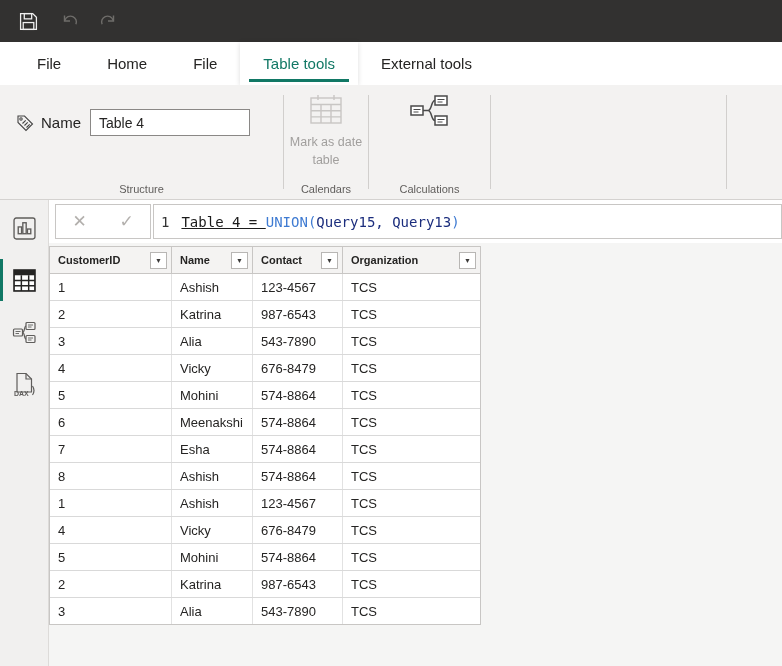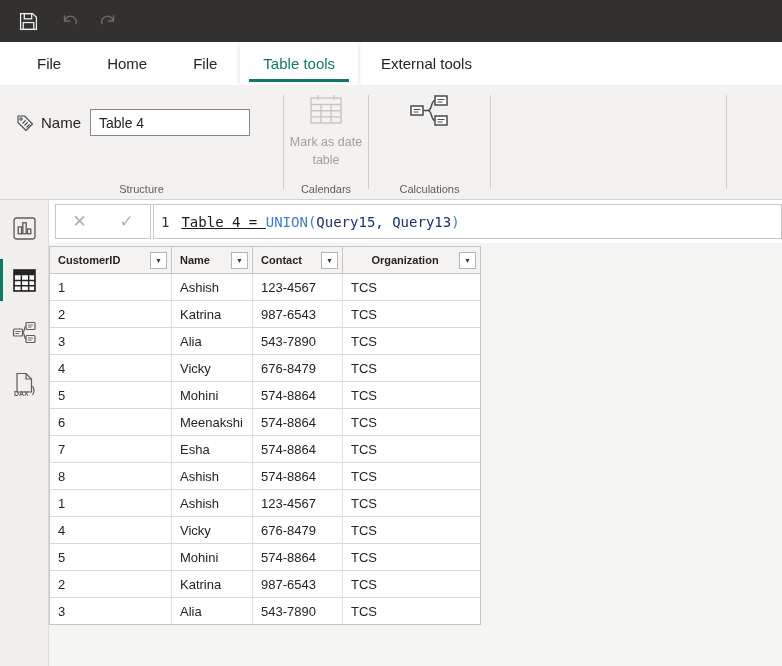--- a/index.html
+++ b/index.html
@@ -279,21 +279,21 @@
           <div class="h-dd">
             <span class="h-tri">▼</span>
           </div>
         </div>
         <div class="h-cell" style="width: 90px;">
           <span class="h-label">Contact</span>
           <div class="h-dd">
             <span class="h-tri">▼</span>
           </div>
         </div>
-        <div class="h-cell" style="width: 137px; text-align: center;">
+        <div class="h-cell" style="width: 137px;">
           <span class="h-label">Organization</span>
           <div class="h-dd">
             <span class="h-tri">▼</span>
           </div>
         </div>
       </div>
     <div>
         <div class="g-row">
           <div class="g-cell" style="width: 122px;">1</div>
           <div class="g-cell" style="width: 81px;">Ashish</div>

